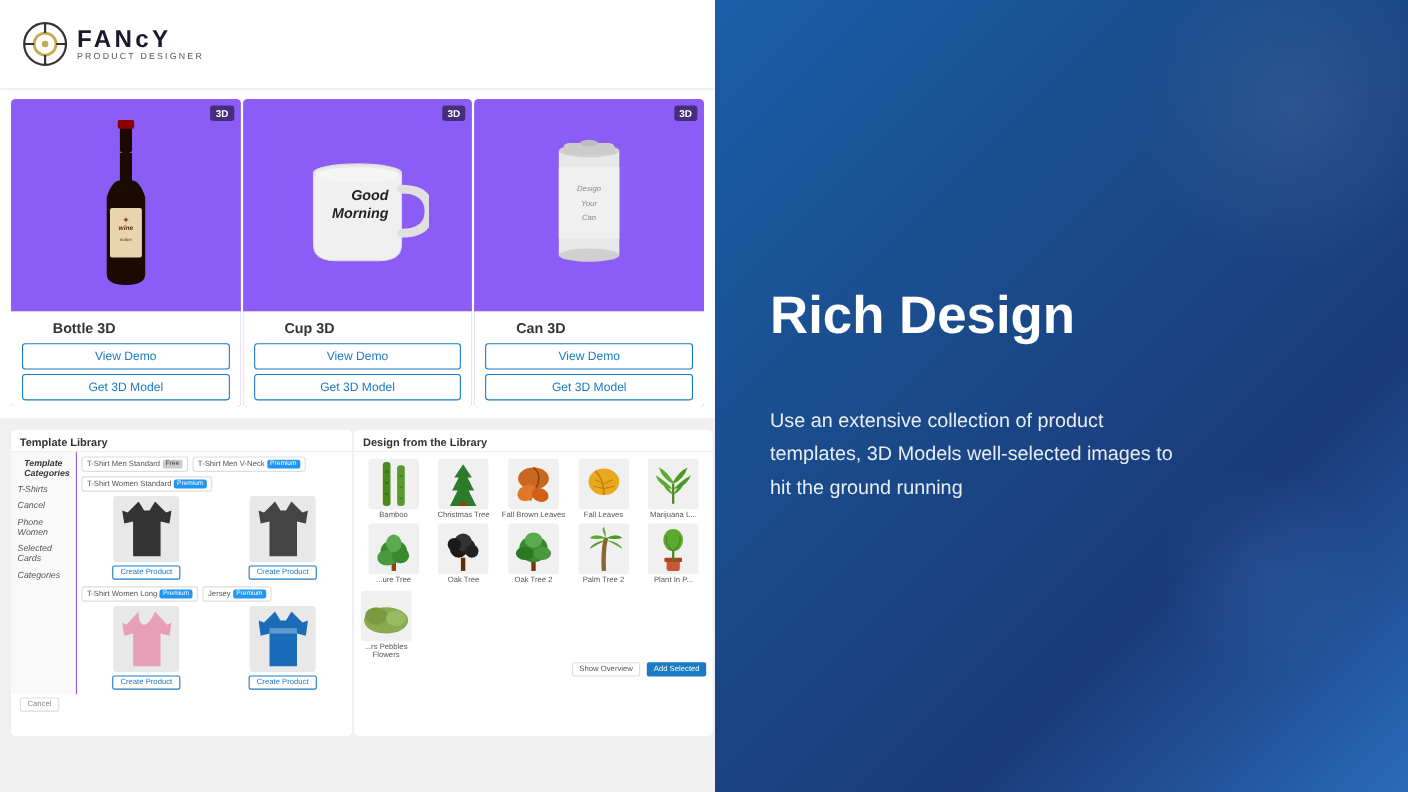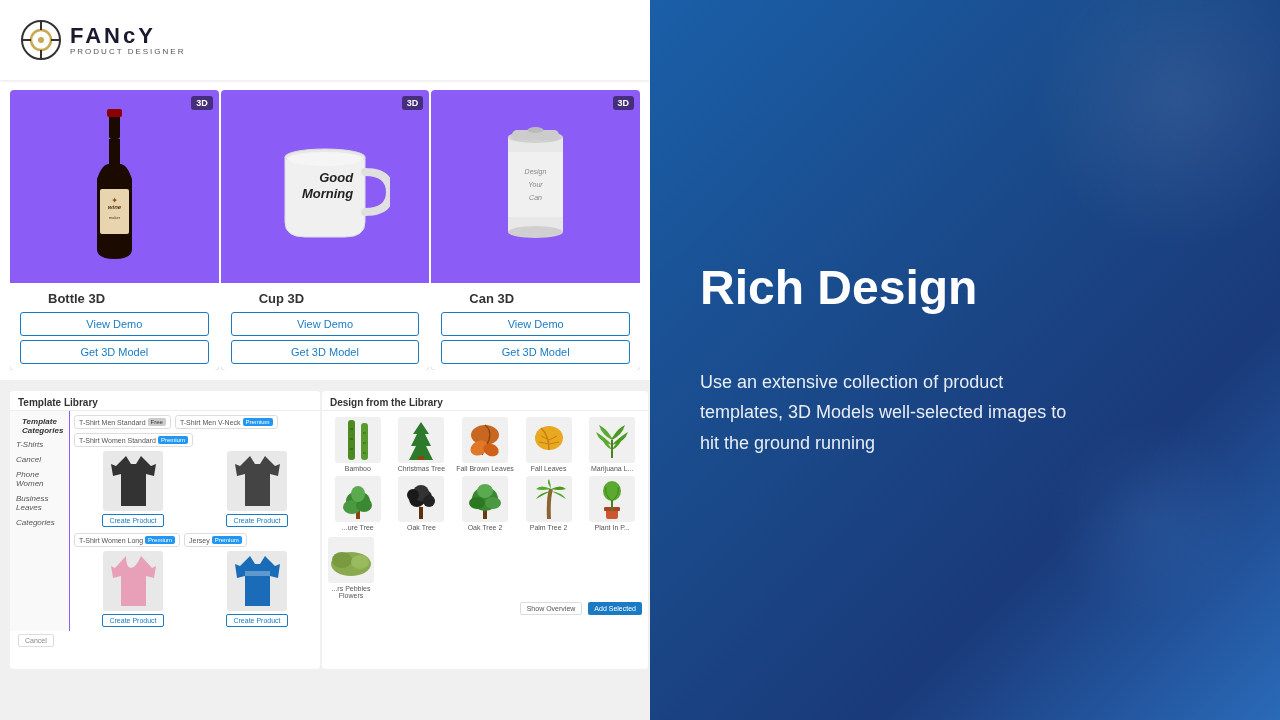--- a/index.html
+++ b/index.html
@@ -556,21 +556,21 @@
   <div class="bottom-section">
 
     <div class="template-library-panel">
       <div class="tl-header">Template Library</div>
       <div class="tl-body">
         <div class="tl-sidebar">
           <div class="tl-sub-header">Template Categories</div>
           <div class="tl-sidebar-item">T-Shirts</div>
           <div class="tl-sidebar-item">Cancel</div>
           <div class="tl-sidebar-item">Phone Women</div>
-          <div class="tl-sidebar-item">Business Leaves</div>
+          <div class="tl-sidebar-item">Selected Cards</div>
           <div class="tl-sidebar-item">Categories</div>
         </div>
         <div class="tl-content">
           <div class="tl-tabs">
             <div class="tl-tab">
               <span>T-Shirt Men Standard</span>
                 <span class="free-badge">Free</span>
             </div>
             <div class="tl-tab">
               <span>T-Shirt Men V-Neck</span>

